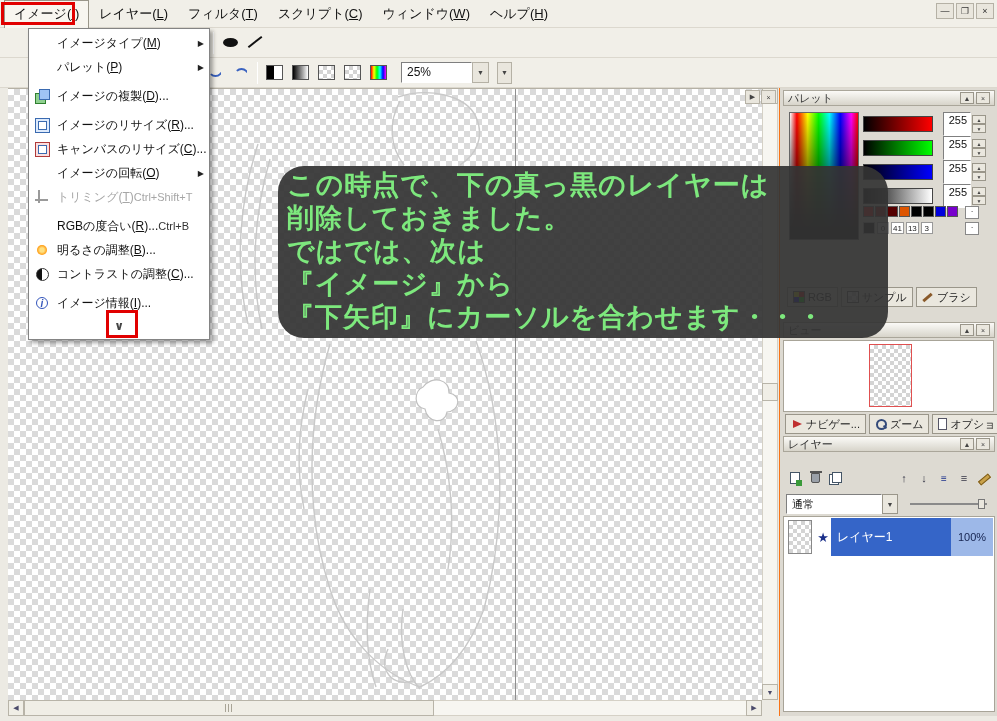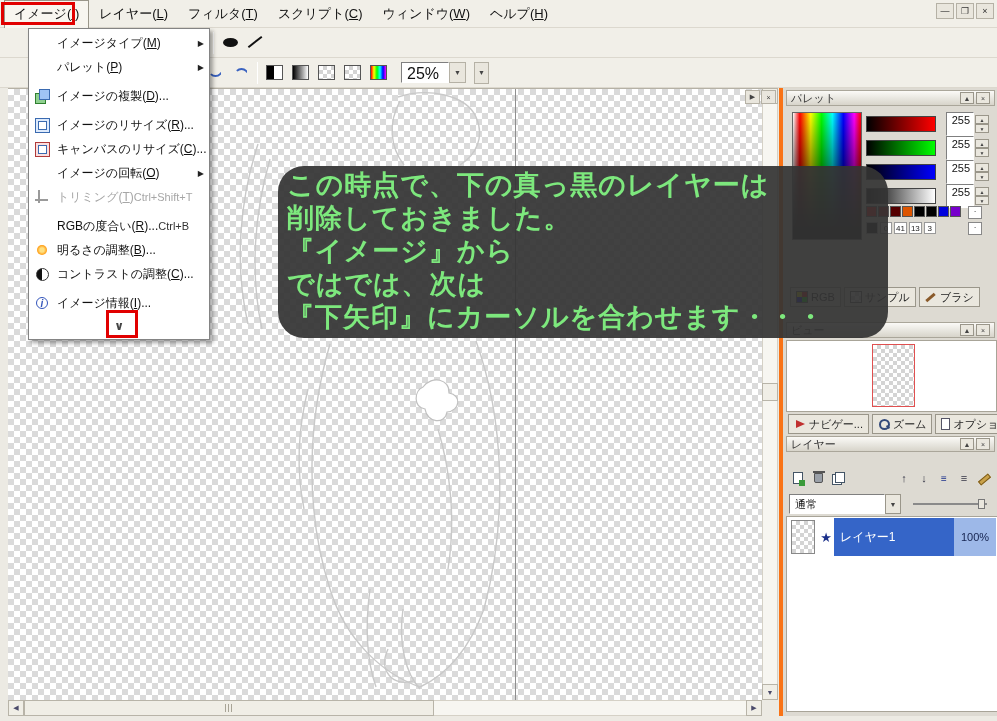--- a/index.html
+++ b/index.html
@@ -22,21 +22,21 @@
   .ellipse-glyph { width:15px; height:9px; background:#111; border-radius:50%; }
   .pen-glyph { width:16px; height:14px; position:relative; }
   .pen-glyph::after { content:""; position:absolute; left:1px; bottom:2px; width:17px; height:2px; background:#111; transform:rotate(-38deg); transform-origin:left bottom; }
   .wave { width:15px; height:9px; border:2px solid #3a62c0; border-color:transparent transparent #3a62c0 transparent; border-radius:0 0 12px 12px; }
   .wave2 { width:15px; height:9px; border:2px solid #3a62c0; border-color:#3a62c0 transparent transparent transparent; border-radius:12px 12px 0 0; }
   .bw-split { width:17px; height:15px; background:linear-gradient(to right,#000 50%,#fff 50%); border:1px solid #555; }
   .bw-grad  { width:17px; height:15px; background:linear-gradient(to right,#000,#fff); border:1px solid #555; }
   .chk-ic   { width:17px; height:15px; border:1px solid #555; }
   .rainbow-ic { width:17px; height:15px; background:linear-gradient(to right,#f00,#ff0,#0f0,#0ff,#00f,#f0f); border:1px solid #555; }
   .zoom-combo { display:flex; margin-left:10px; }
-  .zoom-box { width:48px; height:21px; background:#fff; border:1px solid; border-color:#7f7f7f #fff #fff #7f7f7f; padding:2px 5px; font-size:16px; }
+  .zoom-box { width:71px; height:21px; background:#fff; border:1px solid; border-color:#7f7f7f #fff #fff #7f7f7f; padding:2px 5px; font-size:12px; }
   .zoom-arrow { width:17px; height:21px; background:#e9e6dd; border:1px solid #b5b1a5; font-size:7px; display:flex; align-items:center; justify-content:center; color:#444; }
   .grip-btn { width:15px; height:22px; margin-left:8px; background:#e9e6dd; border:1px solid #b5b1a5; font-size:7px; display:flex; align-items:center; justify-content:center; color:#444; }
 
   
   .checker { background-color:#fff;
     background-image:
       linear-gradient(45deg,#dadada 25%,transparent 25%,transparent 75%,#dadada 75%),
       linear-gradient(45deg,#dadada 25%,transparent 25%,transparent 75%,#dadada 75%);
     background-size:12px 12px; background-position:0 0,6px 6px; }
   .checker-sm { background-color:#fff;
@@ -86,21 +86,21 @@
   .ic-con::before { content:""; position:absolute; left:2px; top:2px; width:11px; height:11px; border-radius:50%; border:1px solid #333; background:linear-gradient(to right,#111 50%,#fff 50%); }
   .ic-info { display:flex; align-items:center; justify-content:center; color:#3355bb; font-size:10px; font-weight:bold; font-style:italic; }
   .ic-info::before { content:""; position:absolute; inset:2px; border:1px solid #3355bb; border-radius:50%; }
 
   
   .red-rect { position:absolute; border:3px solid #e10000; z-index:60; }
   #red1 { left:1px; top:2px; width:74px; height:23px; }
   #red2 { left:106px; top:310px; width:32px; height:28px; }
 
   
-  .rpanel { position:absolute; left:779px; top:88px; width:218px; height:628px; background:#dddad2; border-left:4px solid #f97316; }
+  .rpanel { position:absolute; left:779px; top:88px; width:218px; height:628px; background:#dddad2; border-left:1px solid #f97316; }
   .phead { position:absolute; left:3px; right:2px; height:16px; background:linear-gradient(#fbfaf7,#d7d4ca); border:1px solid #aaa69a; display:flex; align-items:center; font-size:11px; padding:0 4px; color:#333; }
   .phead .sp { flex:1; }
   .pbtn { width:14px; height:12px; font-size:7px; display:flex; align-items:center; justify-content:center; border:1px solid #9a968a; background:#eae7de; margin-left:2px; color:#444; }
   #palette-head { top:2px; } #view-head { top:234px; } #layers-head { top:348px; }
 
   .grad { position:absolute; left:9px; top:24px; width:70px; height:128px; border:1px solid #666;
     background:
       linear-gradient(to bottom, rgba(0,0,0,0) 0%, #000 95%),
       linear-gradient(to right,#fff 0%,#f00 10%,#ff0 26%,#0f0 42%,#0ff 58%,#00f 74%,#f0f 90%,#f00 100%); }
   .chan { position:absolute; left:83px; height:20px; display:flex; align-items:center; }
@@ -400,22 +400,22 @@
             <span>レイヤー1</span>
           </span>
         <span class="lopacity">100%</span>
       </div>
     </div>
   </div>
 
   <div class="caption" style="background: rgba(52, 52, 52, 0.93); color: rgb(125, 232, 125); border-radius: 26px;">
     <div>この時点で、下の真っ黒のレイヤーは</div>
     <div>削除しておきました。</div>
+    <div>ではでは、次は</div>
     <div>『イメージ』から</div>
-    <div>ではでは、次は</div>
     <div>『下矢印』にカーソルを合わせます・・・</div>
   </div>
 
   <div class="dmenu" able="false">
     <div class="mi">
       <span>イメージタイプ(</span>
         <u>M</u>
         <span>)</span>
       <span class="sub">▶</span>
     </div>

